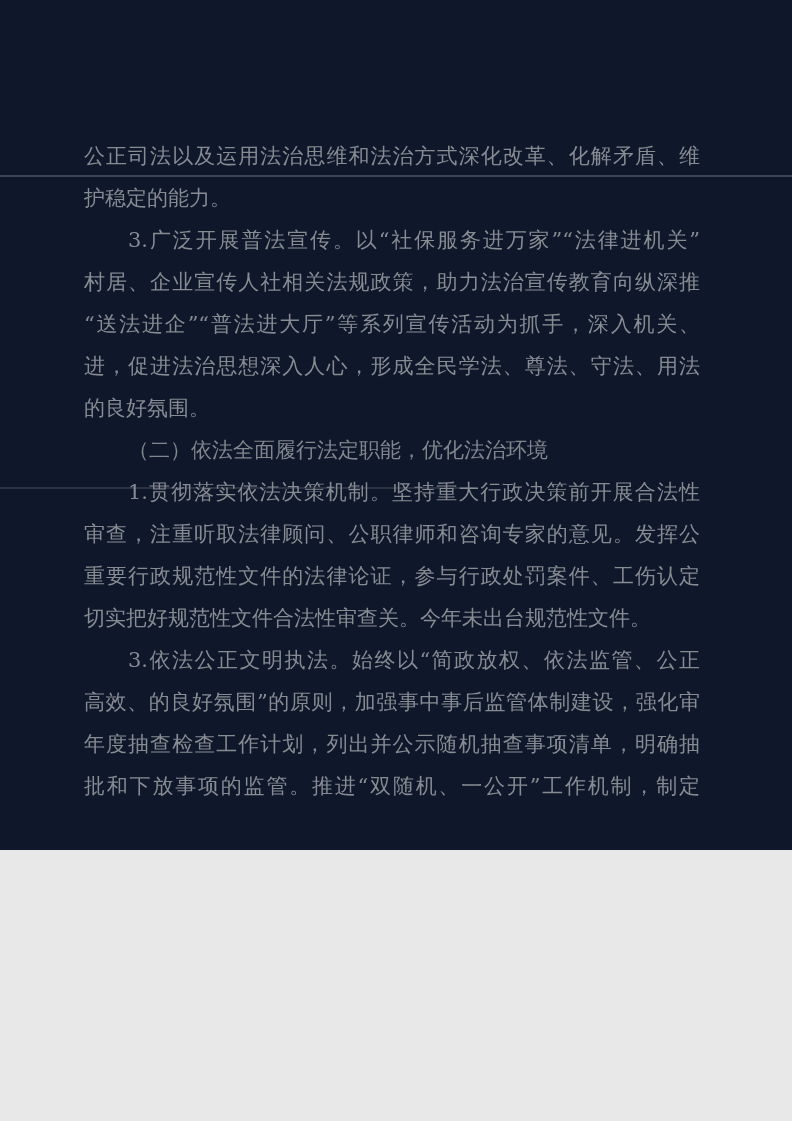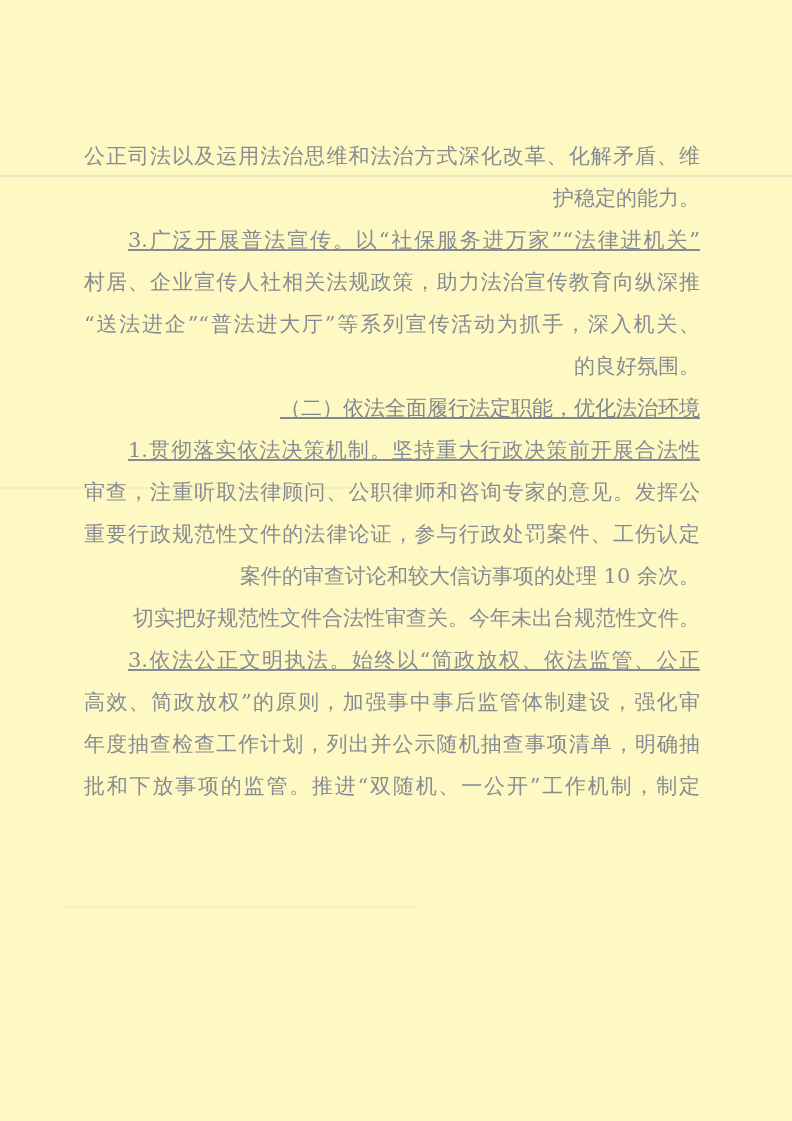--- a/index.html
+++ b/index.html
@@ -4,23 +4,23 @@
 <title>Document</title>
 <style>
   html, body {
     margin: 0;
     padding: 0;
     background: #e8e8e8;
   }
   .page {
     position: relative;
     width: 792px;
-    height: 1121px;
+    height: 850px;
     margin: 0 auto;
-    background: #fef9c3;
+    background: #0f172a;
     overflow: hidden;
     font-family: "DejaVu Serif", "Liberation Serif", serif;
   }
   
   .scan-streak {
     position: absolute;
     left: 0;
     width: 100%;
     height: 2px;
     background: rgba(185, 188, 190, 0.28);
@@ -34,54 +34,53 @@
     left: 84px;
     top: 135px;
     width: 616px;
   }
   .line {
     height: 42px;
     line-height: 42px;
     font-size: 21px;
     color: #878c93;
     white-space: nowrap;
-    text-align: right;
+    text-align: left;
   }
   .line.justify {
     white-space: normal;
     text-align: justify;
     text-align-last: justify;
     text-justify: inter-ideograph;
   }
   .line.indent {
     padding-left: 44px;
-    text-decoration: underline;
   }
   .line.heading {
     color: #82878e;
   }
 </style>
 </head>
 <body>
 
 <div class="page">
   <div class="scan-streak s1"></div>
   <div class="scan-streak s2"></div>
   <div class="scan-streak s3"></div>
   <div class="text-block">
       <div class="line justify">公正司法以及运用法治思维和法治方式深化改革、化解矛盾、维</div>
       <div class="line">护稳定的能力。</div>
       <div class="line justify indent">3.广泛开展普法宣传。以“社保服务进万家”“法律进机关”</div>
       <div class="line justify">村居、企业宣传人社相关法规政策，助力法治宣传教育向纵深推</div>
       <div class="line justify">“送法进企”“普法进大厅”等系列宣传活动为抓手，深入机关、</div>
+      <div class="line justify">进，促进法治思想深入人心，形成全民学法、尊法、守法、用法</div>
       <div class="line">的良好氛围。</div>
       <div class="line indent heading">（二）依法全面履行法定职能，优化法治环境</div>
       <div class="line justify indent">1.贯彻落实依法决策机制。坚持重大行政决策前开展合法性</div>
       <div class="line justify">审查，注重听取法律顾问、公职律师和咨询专家的意见。发挥公</div>
       <div class="line justify">重要行政规范性文件的法律论证，参与行政处罚案件、工伤认定</div>
-      <div class="line">案件的审查讨论和较大信访事项的处理 10 余次。</div>
       <div class="line">切实把好规范性文件合法性审查关。今年未出台规范性文件。</div>
       <div class="line justify indent">3.依法公正文明执法。始终以“简政放权、依法监管、公正</div>
-      <div class="line justify">高效、简政放权”的原则，加强事中事后监管体制建设，强化审</div>
+      <div class="line justify">高效、的良好氛围”的原则，加强事中事后监管体制建设，强化审</div>
       <div class="line justify">年度抽查检查工作计划，列出并公示随机抽查事项清单，明确抽</div>
       <div class="line justify">批和下放事项的监管。推进“双随机、一公开”工作机制，制定</div>
     </div>
 </div>
 
 </body></html>

